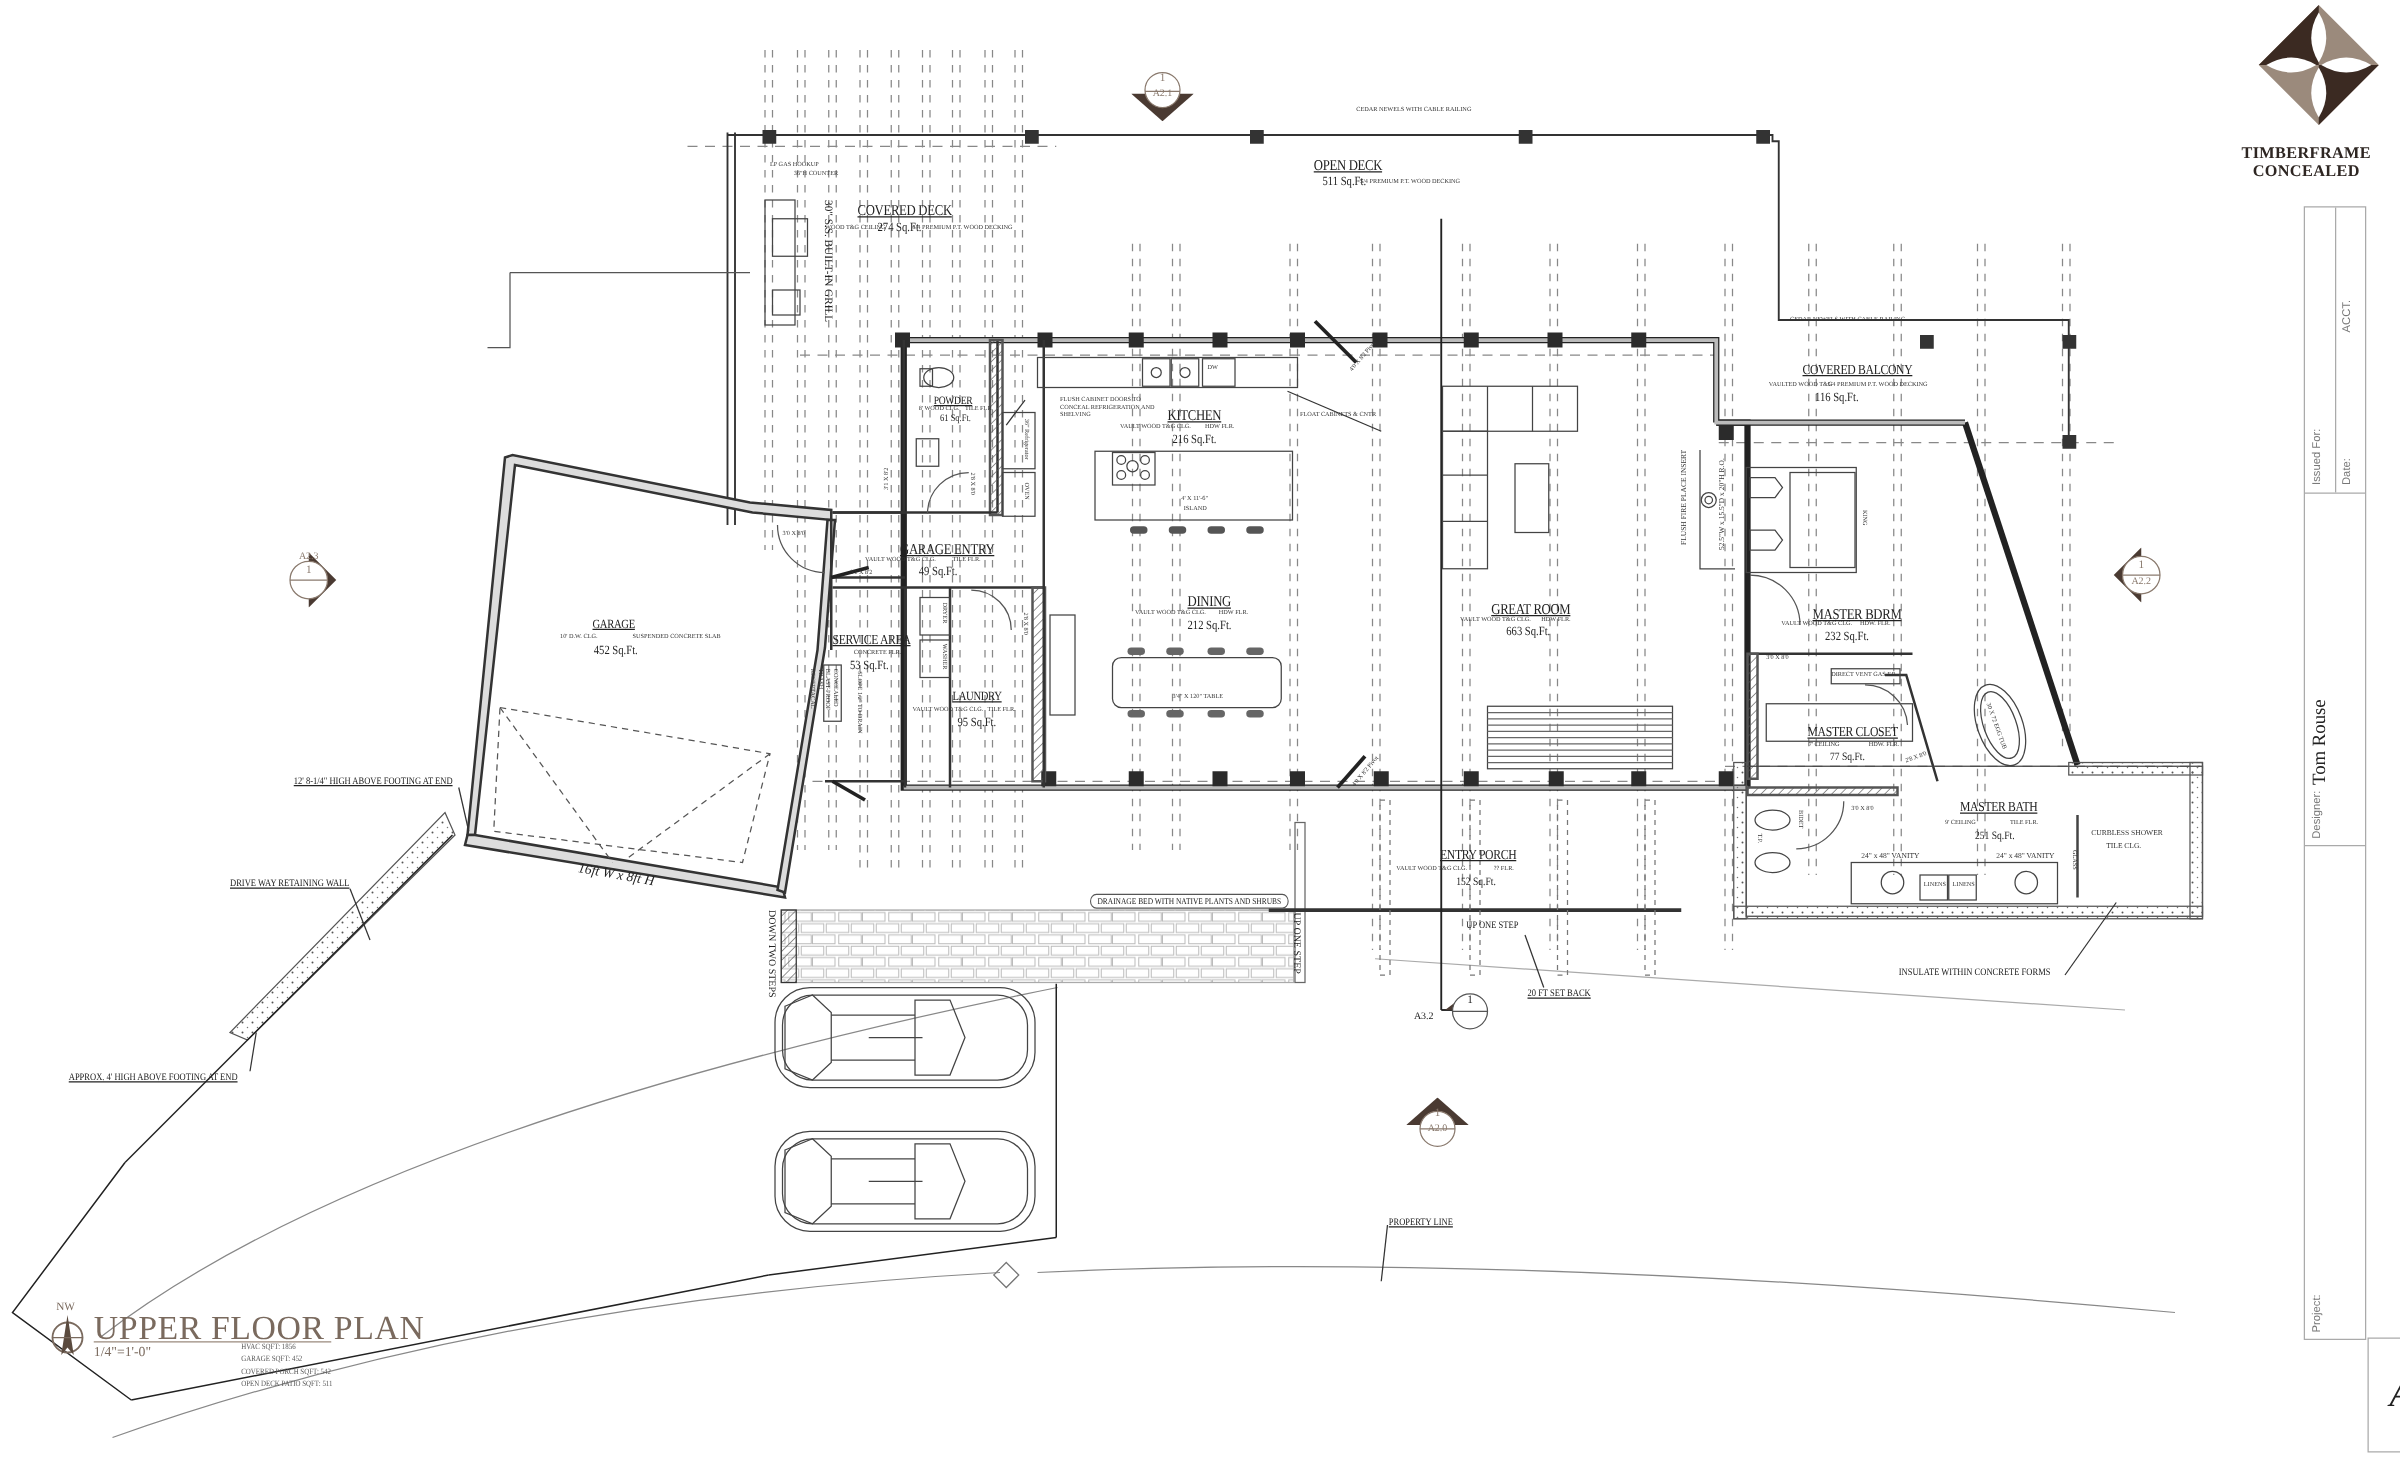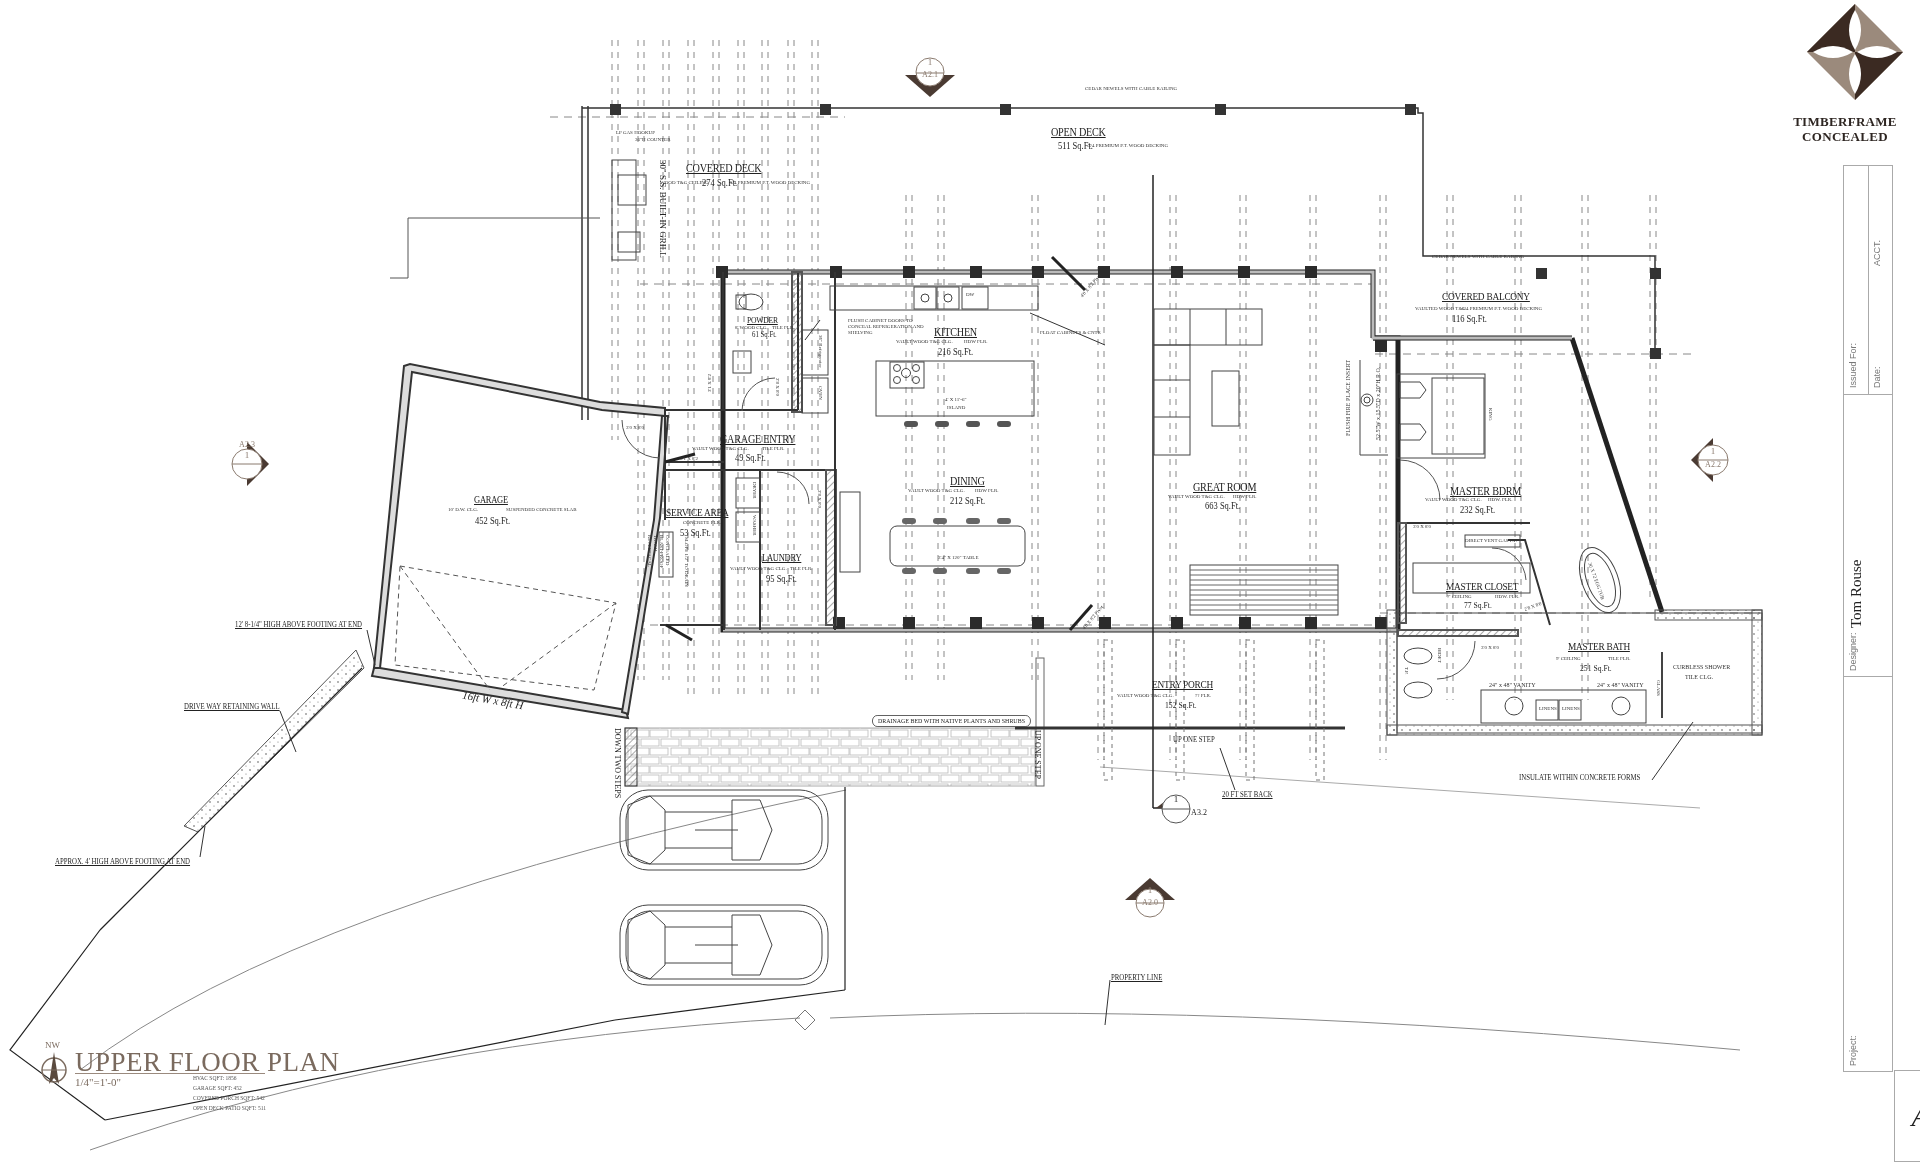--- a/index.html
+++ b/index.html
@@ -420,21 +420,21 @@
 </svg>
 <div class="callout-txt" style="left:1135px;top:885px">1</div>
 <div class="callout-txt" style="left:1135px;top:898px;font-size:8px">A2.0</div>
 
 <svg style="position:absolute;left:1152px;top:790px" width="40" height="40">
   <polygon points="12,18 4,18 12,12" fill="#4a3a32"></polygon>
   <circle cx="24" cy="19" r="14" fill="#fff" stroke="#555"></circle>
   <line x1="10" y1="19" x2="38" y2="19" stroke="#555"></line>
 </svg>
 <div class="callout-txt" style="left:1161px;top:794px;color:#222">1</div>
-<div class="callout-txt" style="left:1184px;top:808px;font-size:8px;color:#222">A3.2</div>
+<div class="callout-txt" style="left:1124px;top:808px;font-size:8px;color:#222">A3.2</div>
 
 <div class="lbl room-name" style="left:1051px;top:125px">OPEN DECK</div>
 <div class="lbl room-area" style="left:1058px;top:140px">511 Sq.Ft.</div>
 <div class="lbl tiny" style="left:1088px;top:143px">5/4 PREMIUM P.T. WOOD DECKING</div>
 
 <div class="lbl room-name" style="left:686px;top:161px">COVERED DECK</div>
 <div class="lbl room-area" style="left:702px;top:177px">274 Sq.Ft.</div>
 <div class="lbl tiny" style="left:660px;top:180px">WOOD T&amp;G CEILING</div>
 <div class="lbl tiny" style="left:730px;top:180px">5/4 PREMIUM P.T. WOOD DECKING</div>
 

